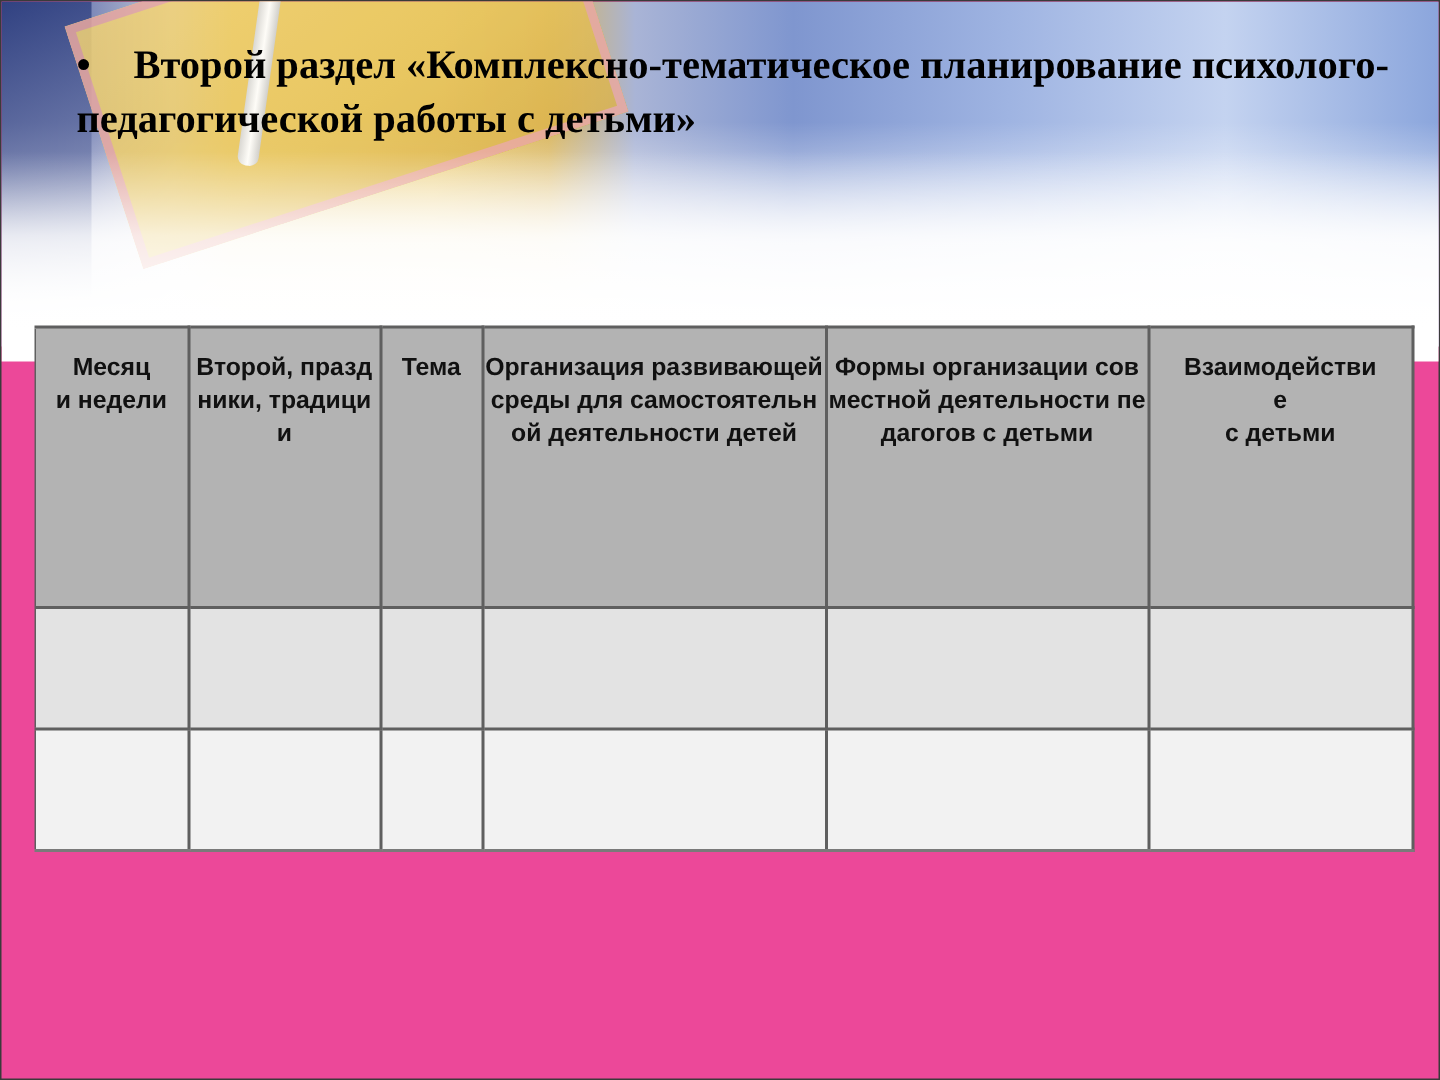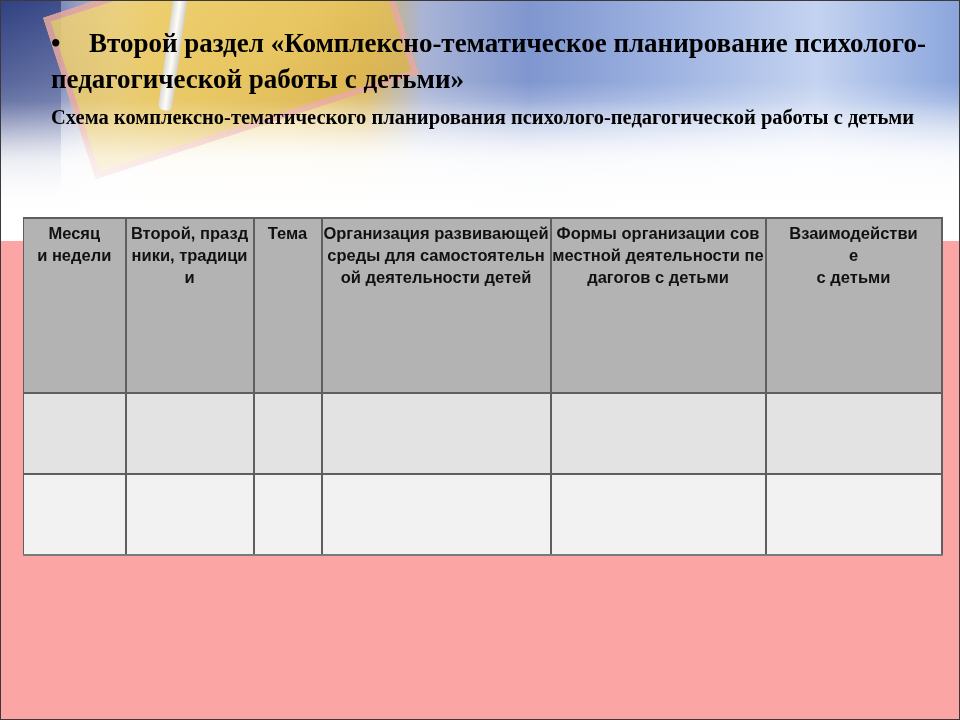--- a/index.html
+++ b/index.html
@@ -4,21 +4,21 @@
   <style>
     html, body { margin: 0; padding: 0; }
     body {
       width: 960px; height: 720px; overflow: hidden; position: relative;
       background: #ffffff;
       font-family: "Liberation Serif", serif;
     }
     .slide {
       position: absolute; left: 0; top: 0; width: 958px; height: 718px;
       border: 1px solid #3a3a3a;
-      background: #fca5a5;
+      background: #ec4899;
       overflow: hidden;
     }
     
     .bg-photo {
       position: absolute; left: 0; top: 0; width: 960px; height: 230px;
       background:
         linear-gradient(180deg, rgba(255,255,255,0) 0%, rgba(255,255,255,0) 35%, rgba(255,255,255,0.85) 70%, #ffffff 100%),
         linear-gradient(90deg, #3b4a8a 0%, #7b87b8 6%, #c9cbd6 12%, #e6c96e 16%, #e9c766 30%, #d8b45a 38%, #a9b4d6 44%, #7f96cf 55%, #9fb4e2 70%, #c4d3f0 85%, #8aa5dc 100%);
     }
     .bg-notebook {
@@ -66,21 +66,21 @@
     }
     table.plan th {
       background: #b3b3b3;
       height: 170px;
       vertical-align: top;
       font-weight: bold;
       font-size: 16.5px;
       line-height: 22px;
       color: #111;
       text-align: center;
-      padding-top: 3px;
+      padding-top: 15px;
       white-space: pre-line;
       word-break: break-all;
       margin-left: 36px;
     }
     table.plan th:first-child, table.plan td:first-child { border-left-width: 1px; }
     table.plan tr.row-1 td { background: #e3e3e3; height: 79px; }
     table.plan tr.row-2 td { background: #f2f2f2; height: 79px; }
     table.plan tr.row-2 td { border-bottom-color: #7a7a7a; }
   </style>
 </head>
@@ -90,21 +90,20 @@
   <div class="bg-photo"></div>
   <div class="bg-left-strip"></div>
   <div class="bg-notebook"></div>
   <div class="bg-pen"></div>
   <div class="bg-fade"></div>
 
   <div class="title">
     <span class="bullet">•</span><span>Второй раздел «Комплексно-тематическое  планирование психолого-педагогической работы с детьми»</span>
   </div>
 
-  <div class="subtitle">Схема комплексно-тематического планирования психолого-педагогической работы с детьми</div>
 
   <table class="plan">
     <colgroup>
       <col style="width:102px">
         <col style="width:128px">
         <col style="width:68px">
       <col style="width:229px">
         <col style="width:215px">
         <col style="width:176px">
     </colgroup>

